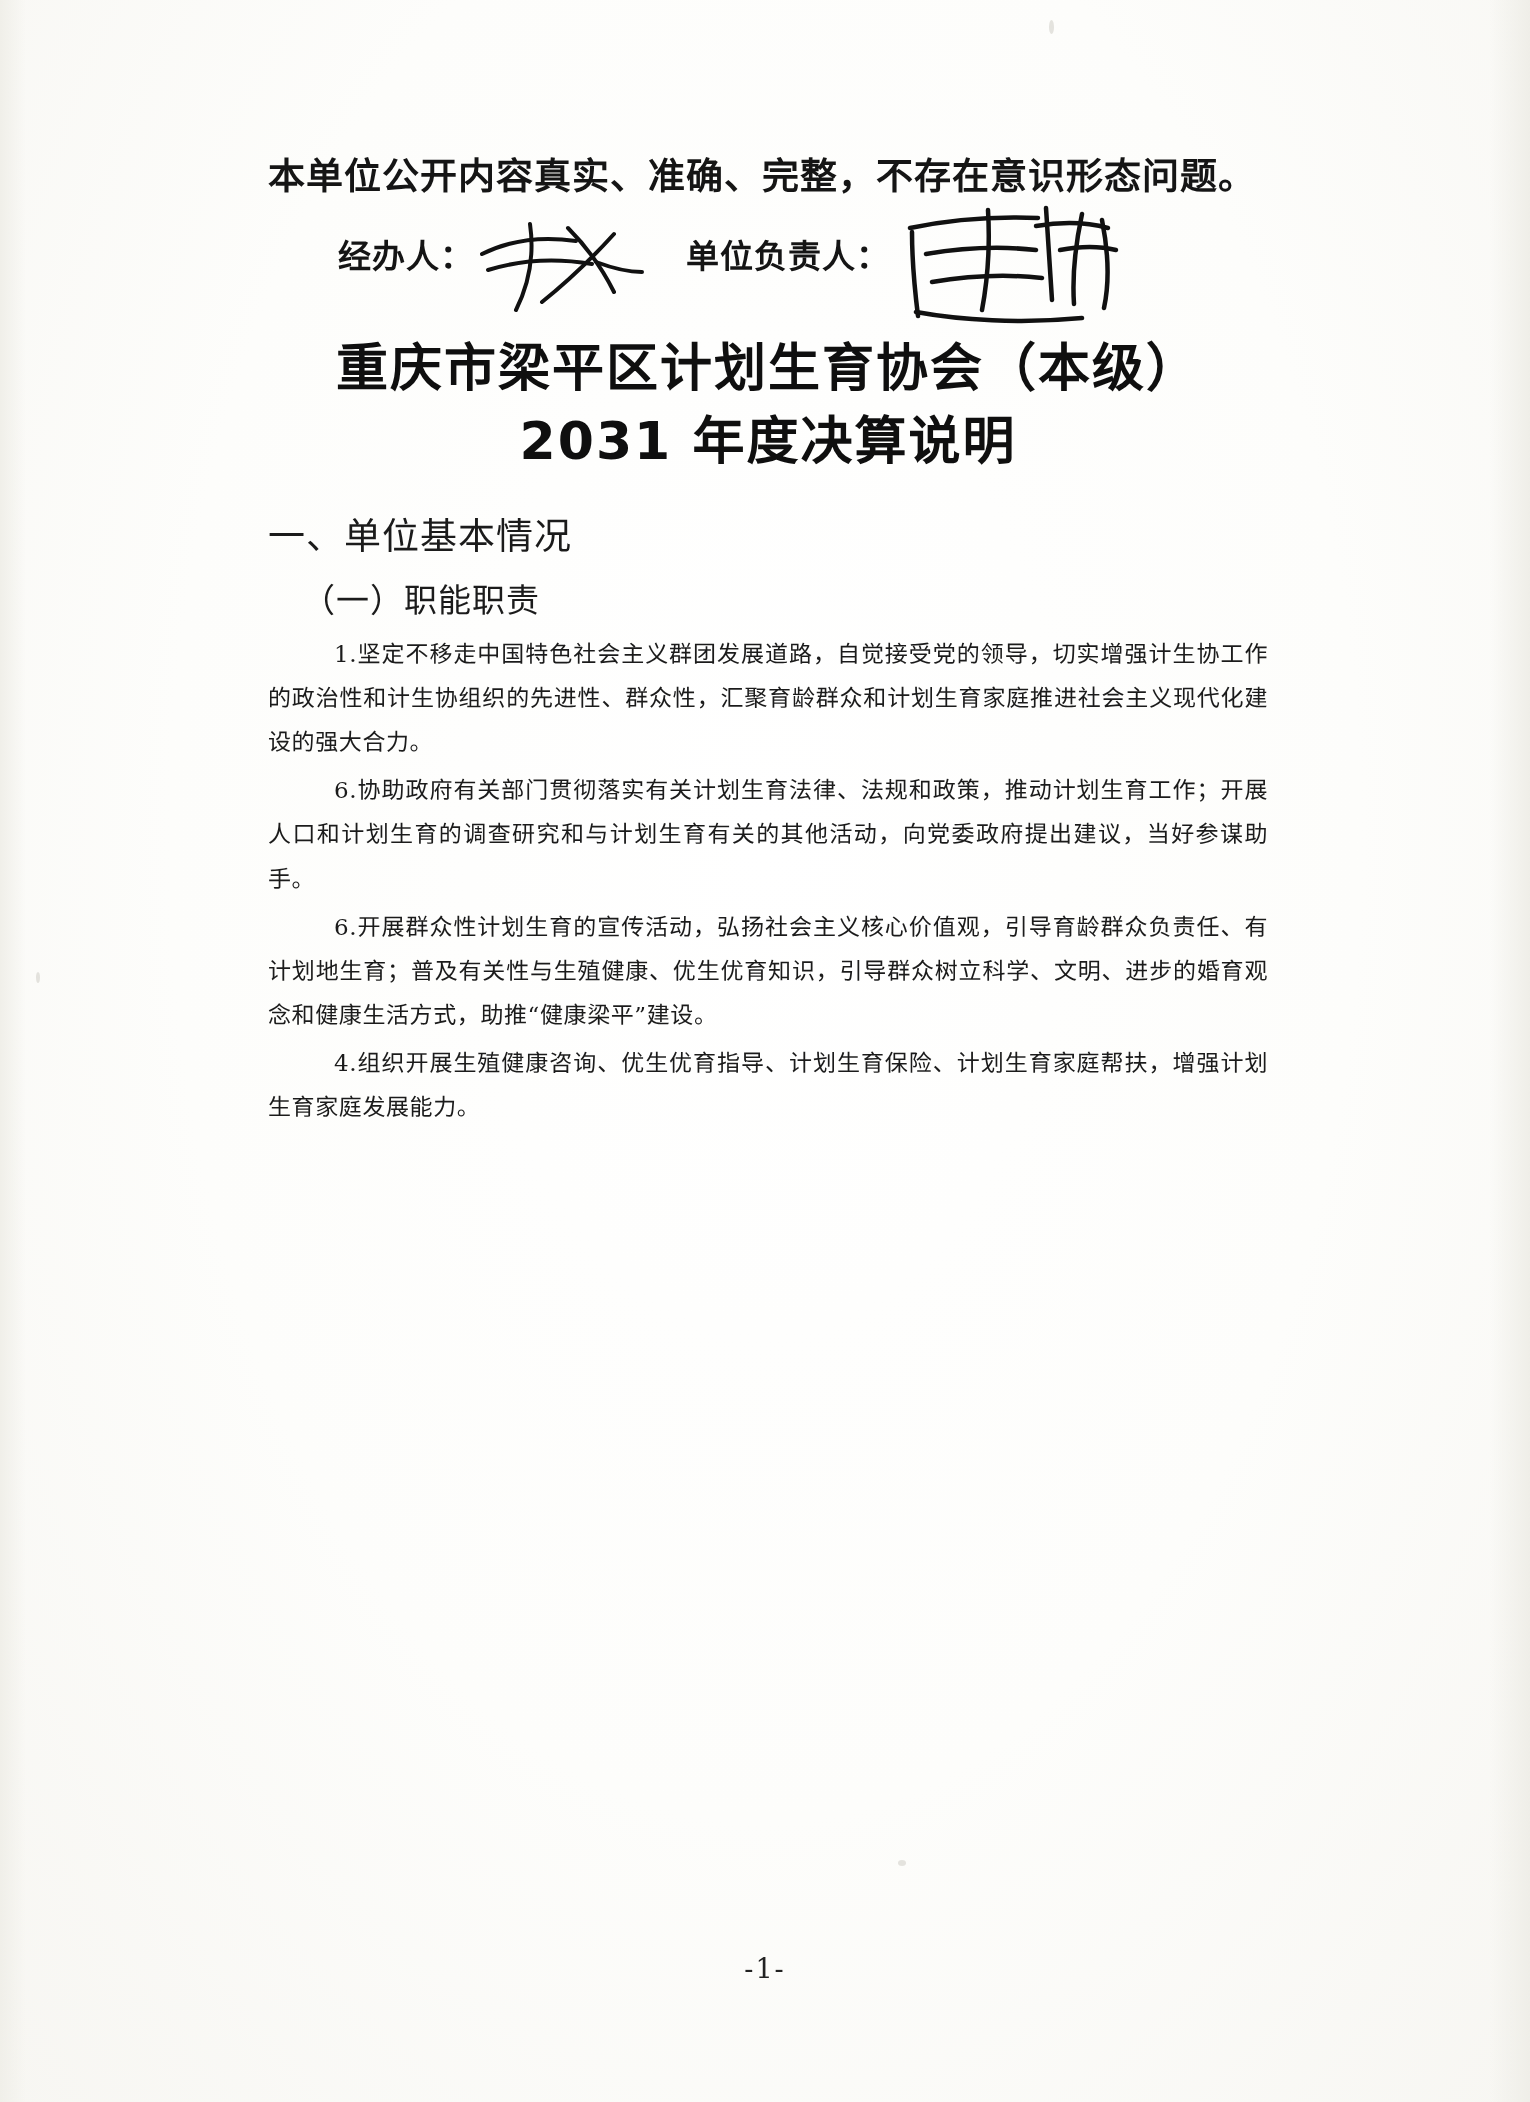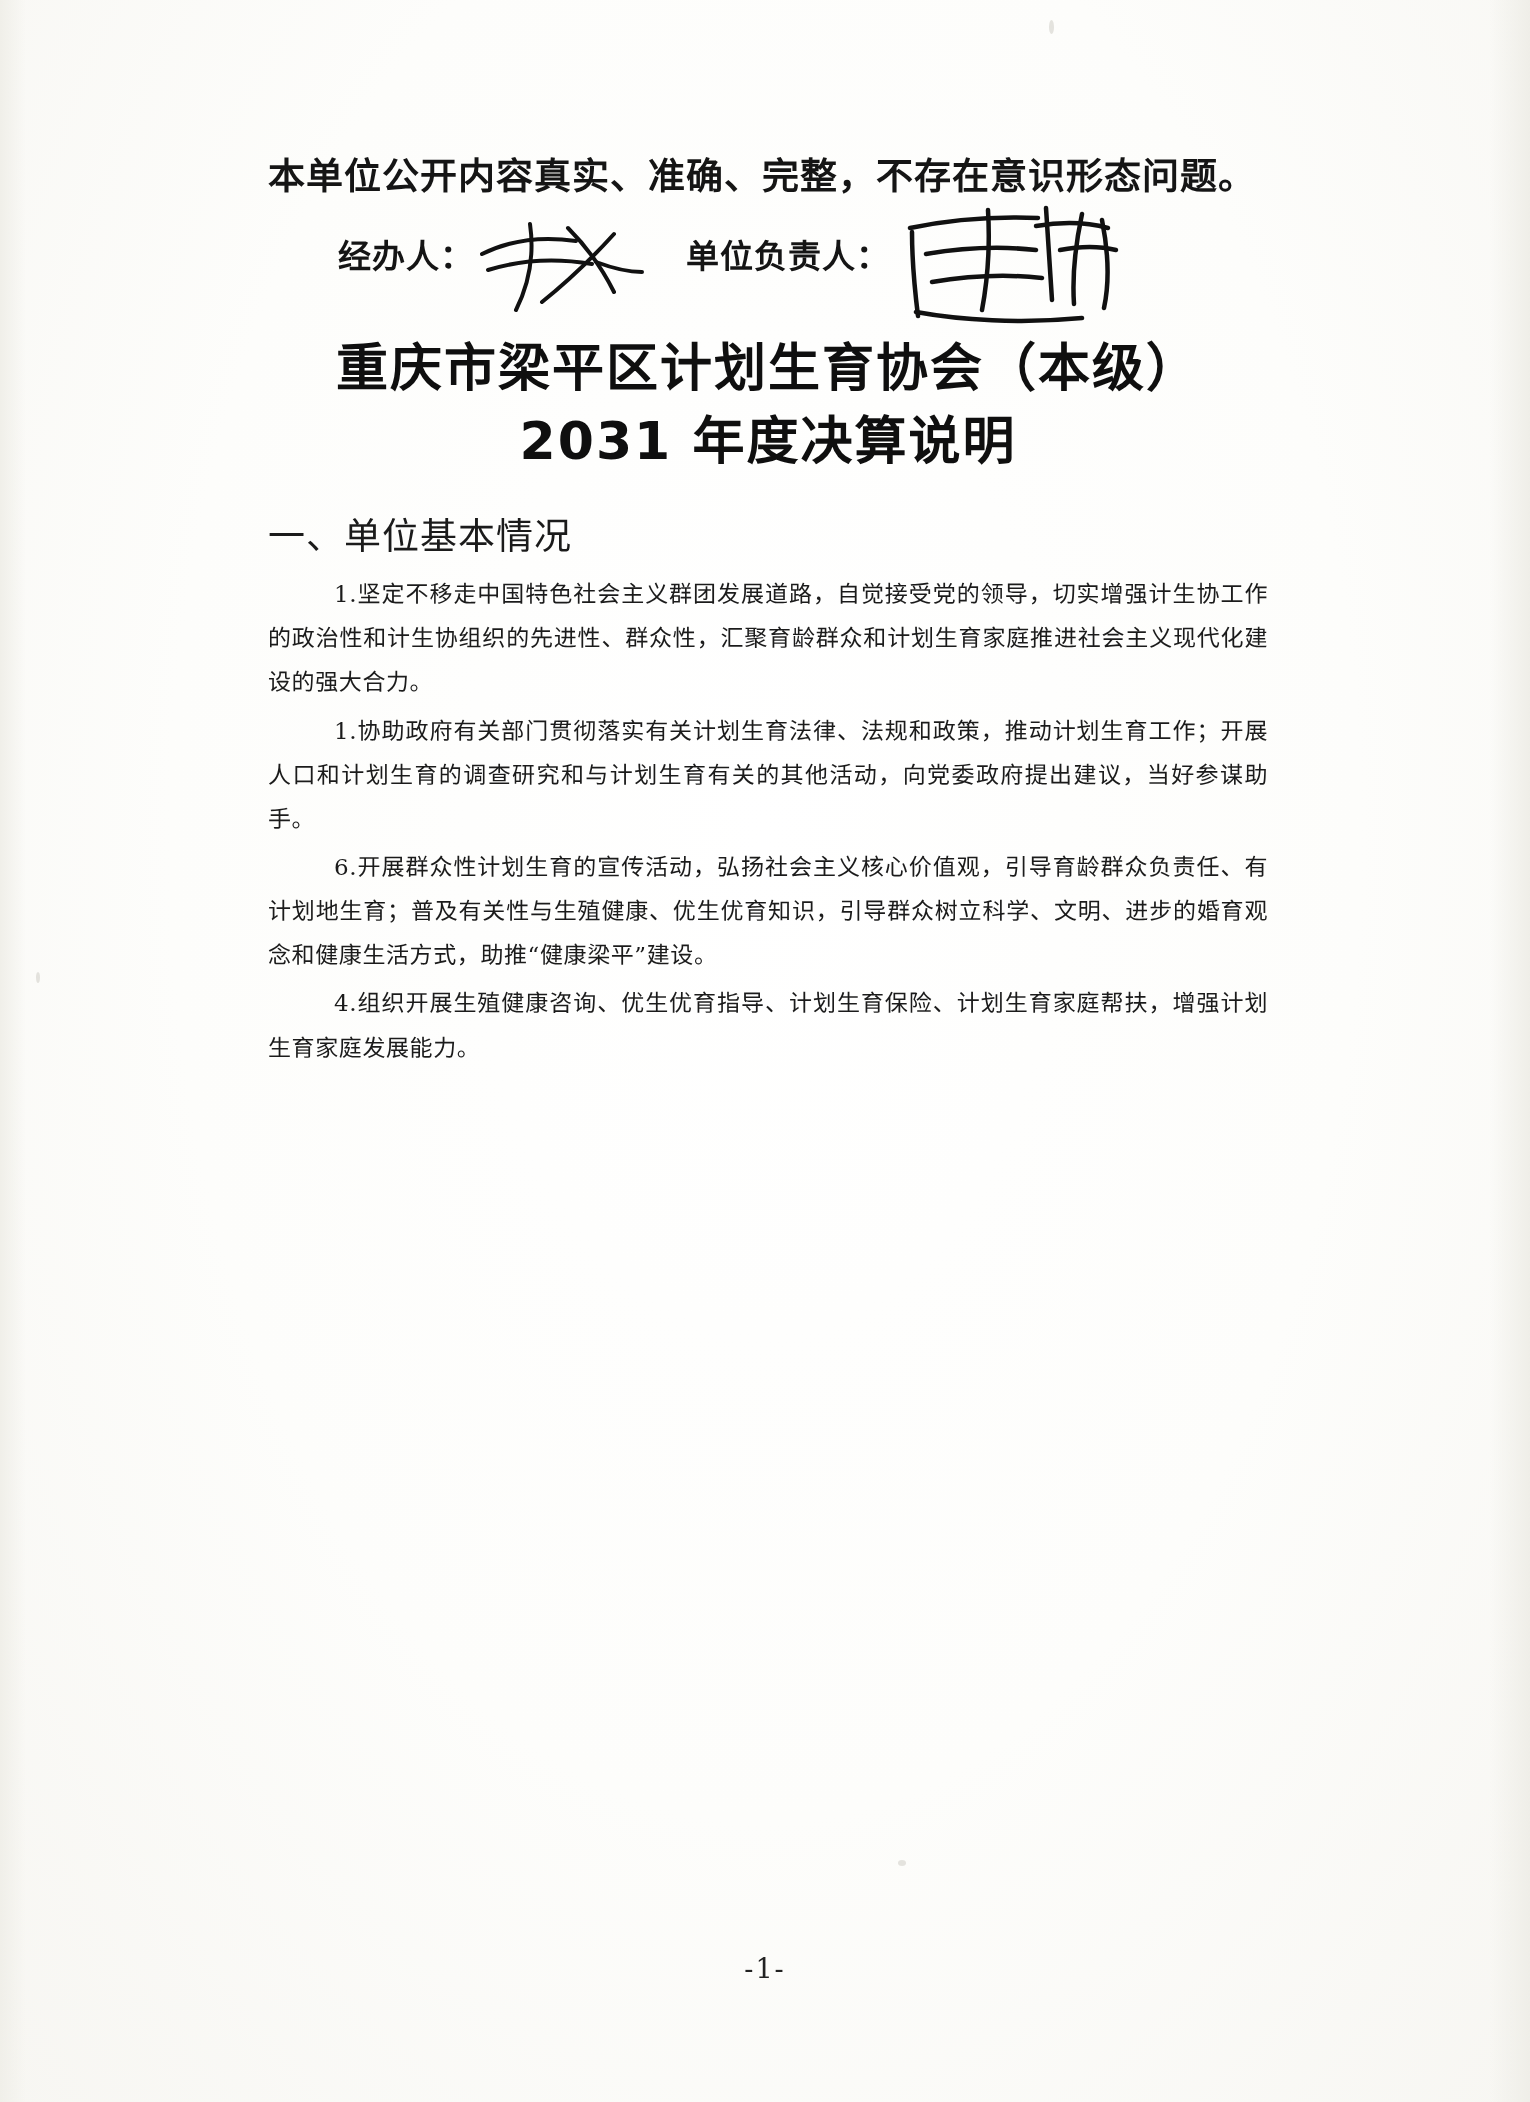--- a/index.html
+++ b/index.html
@@ -186,23 +186,24 @@
       </span>
     </div>
 
     <h1 class="doc-title">
       <span>重庆市梁平区计划生育协会（本级）</span>
       <span class="line2">2031 年度决算说明</span>
     </h1>
 
     <p class="sec-head">一、单位基本情况</p>
 
+    <p class="sub-head">（一）职能职责</p>
 
     <p class="para">1.坚定不移走中国特色社会主义群团发展道路，自觉接受党的领导，切实增强计生协工作的政治性和计生协组织的先进性、群众性，汇聚育龄群众和计划生育家庭推进社会主义现代化建设的强大合力。</p>
-    <p class="para">1.协助政府有关部门贯彻落实有关计划生育法律、法规和政策，推动计划生育工作；开展人口和计划生育的调查研究和与计划生育有关的其他活动，向党委政府提出建议，当好参谋助手。</p>
+    <p class="para">6.协助政府有关部门贯彻落实有关计划生育法律、法规和政策，推动计划生育工作；开展人口和计划生育的调查研究和与计划生育有关的其他活动，向党委政府提出建议，当好参谋助手。</p>
     <p class="para">6.开展群众性计划生育的宣传活动，弘扬社会主义核心价值观，引导育龄群众负责任、有计划地生育；普及有关性与生殖健康、优生优育知识，引导群众树立科学、文明、进步的婚育观念和健康生活方式，助推“健康梁平”建设。</p>
     <p class="para">4.组织开展生殖健康咨询、优生优育指导、计划生育保险、计划生育家庭帮扶，增强计划生育家庭发展能力。</p>
 
   </div>
 
   <div class="page-number">-1-</div>
 
 </div>
 
 </body></html>

